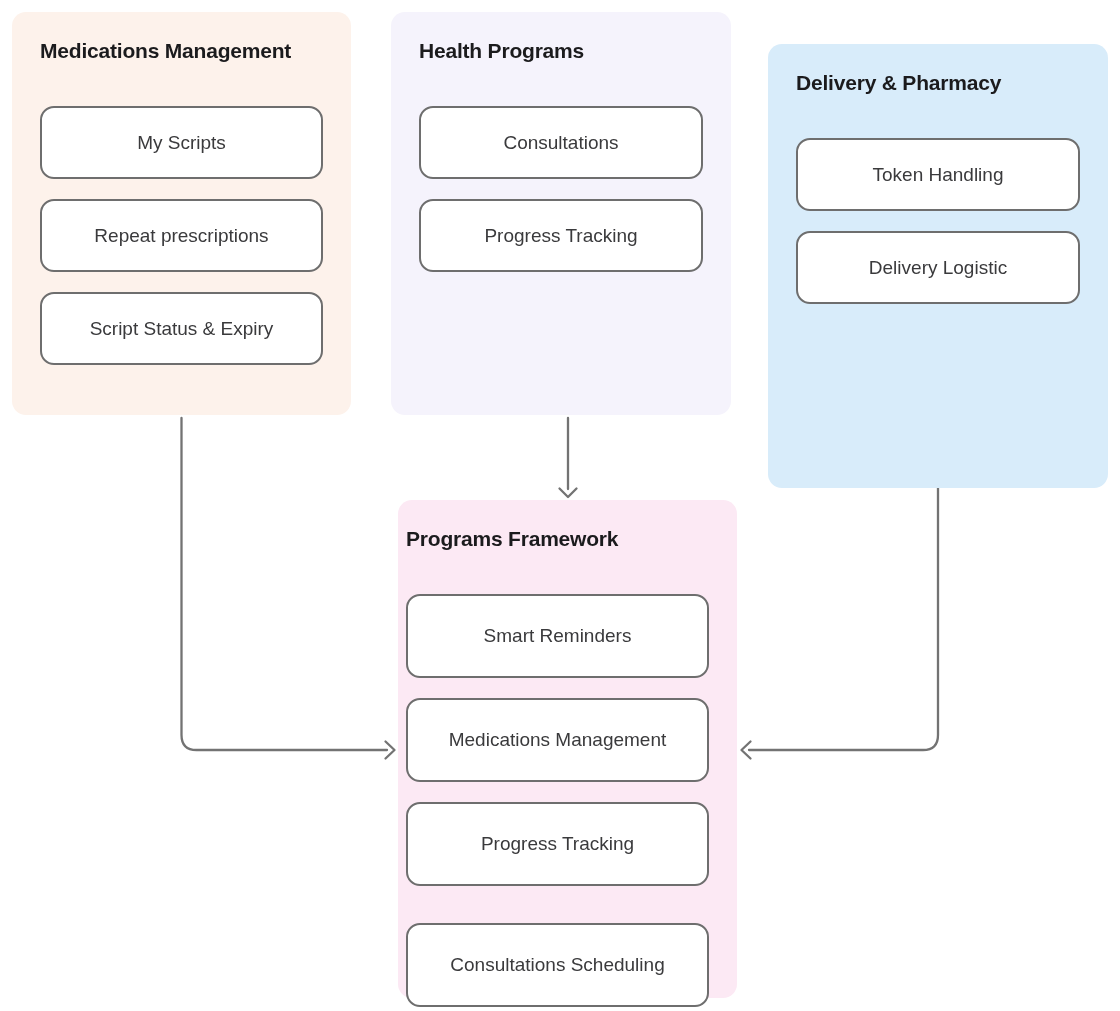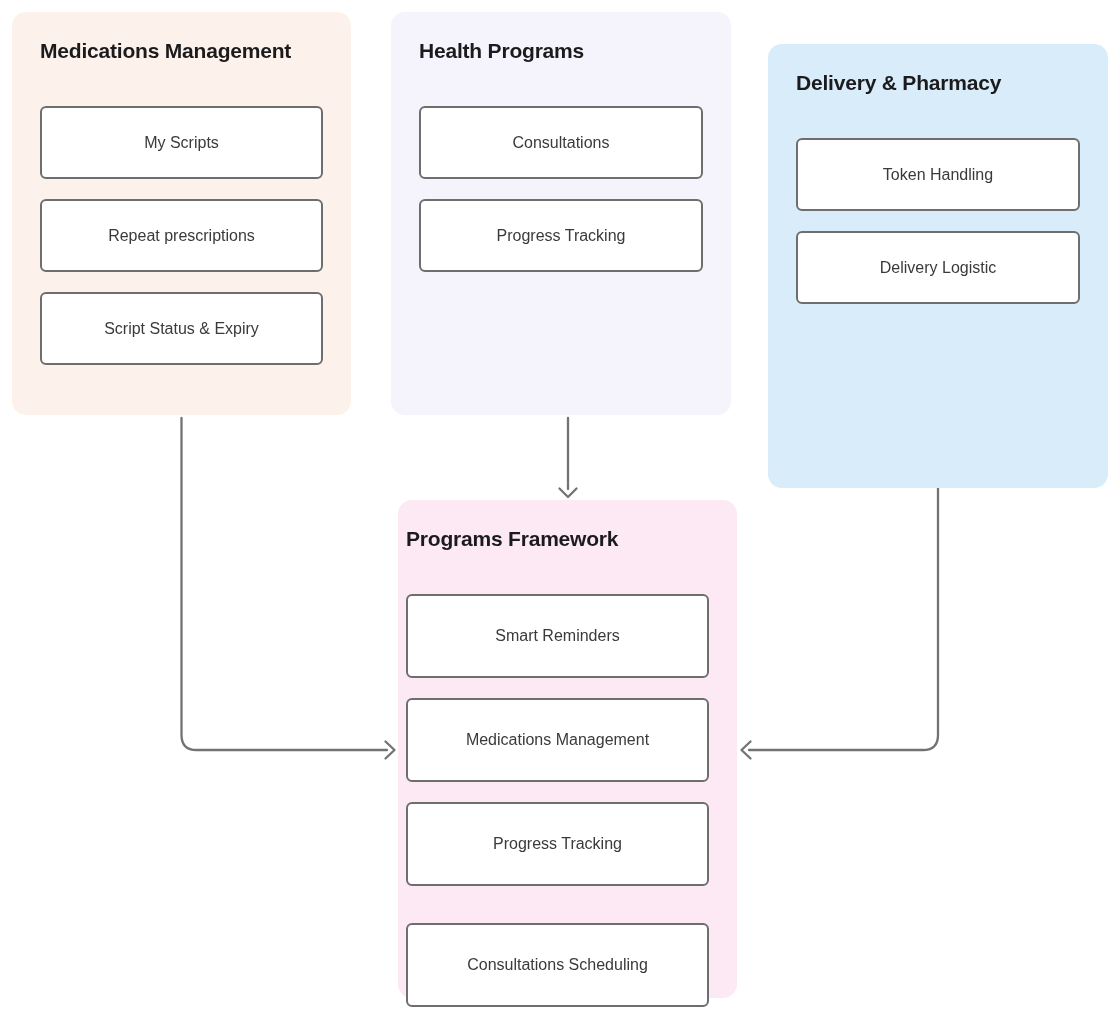--- a/index.html
+++ b/index.html
@@ -37,25 +37,25 @@
     color: #1b1b1d;
     letter-spacing: -0.2px;
   }
 
   .node {
     box-sizing: border-box;
     height: 73px;
     margin-bottom: 20px;
     background: #ffffff;
     border: 2px solid #6e6e6e;
-    border-radius: 6px;
+    border-radius: 14px;
     display: flex;
     align-items: center;
     justify-content: center;
-    font-size: 16px;
+    font-size: 19px;
     color: #3a3a3c;
     text-align: center;
     cursor: default;
   }
   .node:last-child { margin-bottom: 0; }
   .panel-bottom .node { height: 84px; }
   .panel-bottom .node.gap-large { margin-top: 37px; }
 </style>
 </head>
 <body>

